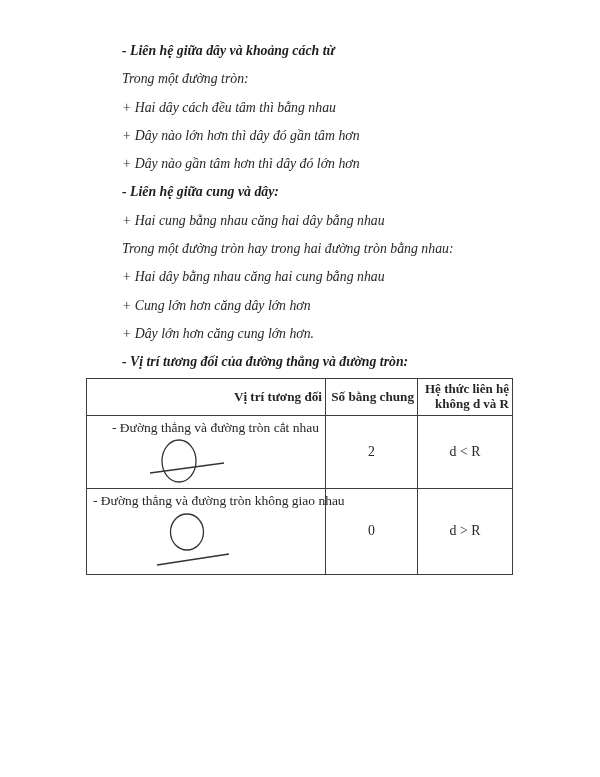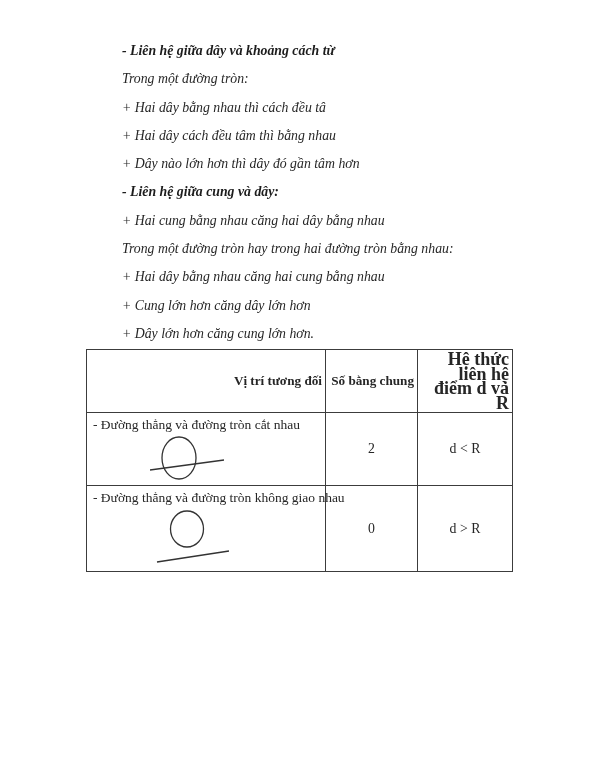--- a/index.html
+++ b/index.html
@@ -48,27 +48,28 @@
   th.hdr {
     font-weight: bold;
     text-align: right;
     vertical-align: middle;
     height: 32px;
     padding: 2px 3px;
     font-size: 13.2px;
   }
   th.hdr .two-line {
     display: block;
-    font-size: 18px;
+    font-size: 13px;
     line-height: 14.5px;
   }
   td.figure-cell {
     vertical-align: top;
     padding: 3px 6px 0 6px;
     font-size: 13.5px;
+    text-align: right;
   }
   td.figure-cell .row-label {
     line-height: 17px;
     white-space: nowrap;
   }
   td.figure-cell svg {
     display: block;
     margin-left: 44px;
   }
   td.center-val {
@@ -95,43 +96,44 @@
   }
 </style>
 </head>
 <body>
 
 <div class="page">
   <div class="content">
 
     <p class="line heading">- Liên hệ giữa dây và khoảng cách từ</p>
     <p class="line">Trong một đường tròn:</p>
-    <p class="line">+ Hai dây bằng nhau thì cách đều tâ</p>
     <p class="line">+ Hai dây cách đều tâm thì bằng nhau</p>
     <p class="line">+ Dây nào lớn hơn thì dây đó gần tâm hơn</p>
+    <p class="line">+ Dây nào gần tâm hơn thì dây đó lớn hơn</p>
     <p class="line heading">- Liên hệ giữa cung và dây:</p>
     <p class="line">+ Hai cung bằng nhau căng hai dây bằng nhau</p>
     <p class="line">Trong một đường tròn hay trong hai đường tròn bằng nhau:</p>
     <p class="line">+ Hai dây bằng nhau căng hai cung bằng nhau</p>
     <p class="line">+ Cung lớn hơn căng dây lớn hơn</p>
     <p class="line">+ Dây lớn hơn căng cung lớn hơn.</p>
+    <p class="line heading">- Vị trí tương đối của đường thẳng và đường tròn:</p>
 
     <table class="pos-table">
       <colgroup>
         <col style="width:239px">
         <col style="width:92px">
         <col style="width:95px">
       </colgroup>
       <thead>
         <tr>
           <th class="hdr">Vị trí tương đối</th>
           <th class="hdr">Số bằng chung</th>
           <th class="hdr">
             <span class="two-line">Hệ thức liên hệ</span>
-            <span class="two-line">điểm d và R</span>
+            <span class="two-line">không d và R</span>
           </th>
         </tr>
       </thead>
       <tbody>
         <tr class="row-1">
           <td class="figure-cell">
             <div class="row-label">- Đường thẳng và đường tròn cắt nhau</div>
             <svg class="fig" width="110" height="50" viewBox="0 0 110 50">
               <ellipse cx="42" cy="25" rx="17" ry="21"></ellipse>
               <line x1="13" y1="37" x2="87" y2="27"></line>

